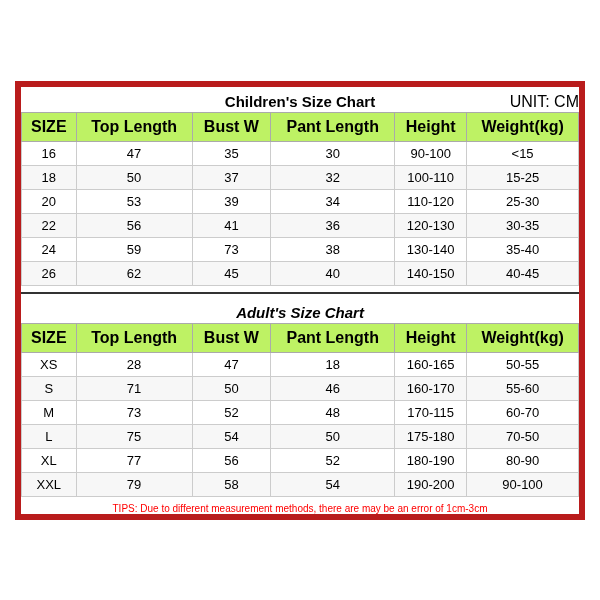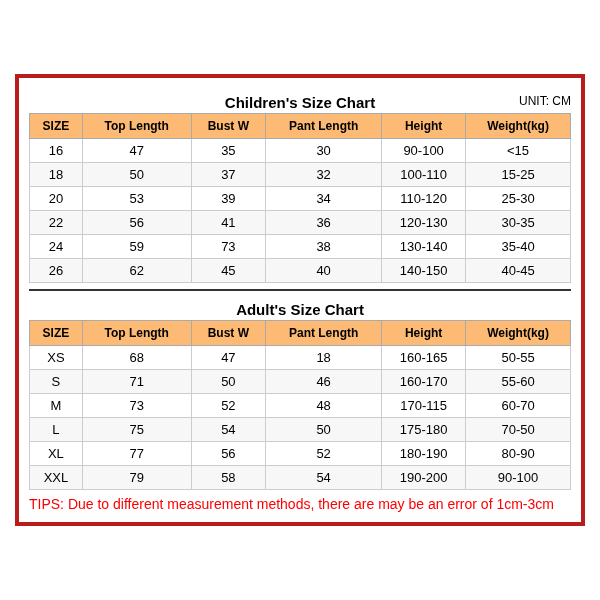--- a/index.html
+++ b/index.html
@@ -8,72 +8,72 @@
       height: 600px;
       background: #fff;
       font-family: Arial, sans-serif;
       font-size: 13px;
       display: flex;
       align-items: center;
       justify-content: center;
     }
     .chart-container {
       width: 570px;
-      border: 4px solid #b91c1c;
-      padding: 10px;
+      border: 6px solid #b91c1c;
     }
     .section-title {
       text-align: center;
       font-weight: bold;
       font-size: 15px;
       padding: 6px 0 2px;
       position: relative;
     }
     .unit-label {
       position: absolute;
       right: 0;
       top: 6px;
-      font-size: 12px;
+      font-size: 16px;
       font-weight: normal;
     }
     table {
       width: 100%;
       border-collapse: collapse;
       margin-bottom: 6px;
     }
     thead tr th {
-      background: #fdba74;
+      background: #bef264;
       border: 1px solid #aaa;
       padding: 5px 4px;
       text-align: center;
       font-weight: bold;
-      font-size: 12px;
+      font-size: 16px;
     }
     tbody tr td {
       border: 1px solid #ccc;
       padding: 4px 4px;
       text-align: center;
       font-size: 13px;
     }
     tbody tr:nth-child(odd) td {
       background: #fff;
     }
     tbody tr:nth-child(even) td {
       background: #f7f7f7;
     }
     tbody tr td:first-child {
       font-weight: normal;
     }
     .adult-section {
       margin-top: 4px;
+      font-style: italic;
     }
     .tips {
-      text-align: left;
+      text-align: center;
       color: red;
-      font-size: 14px;
+      font-size: 10px;
       margin-top: 6px;
     }
     .divider {
       border-top: 2px solid #333;
       margin: 4px 0;
     }
   </style>
 </head>
 <body>
 
@@ -158,21 +158,21 @@
         <th>Top Length</th>
         <th>Bust W</th>
         <th>Pant Length</th>
         <th>Height</th>
         <th>Weight(kg)</th>
       </tr>
     </thead>
     <tbody id="adult-tbody">
     <tr>
           <td>XS</td>
-          <td>68</td>
+          <td>28</td>
           <td>47</td>
           <td>18</td>
           <td>160-165</td>
           <td>50-55</td>
         </tr>
         <tr>
           <td>S</td>
           <td>71</td>
           <td>50</td>
           <td>46</td>

